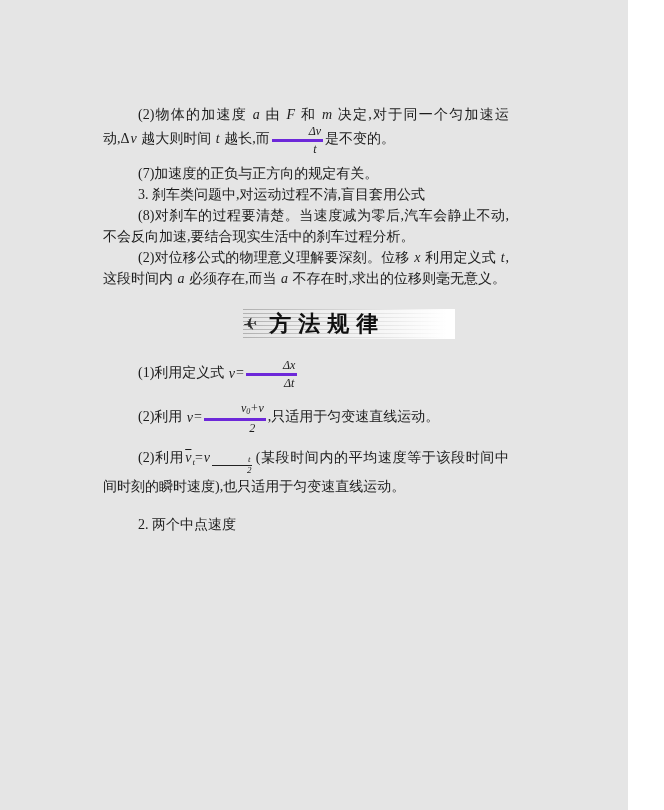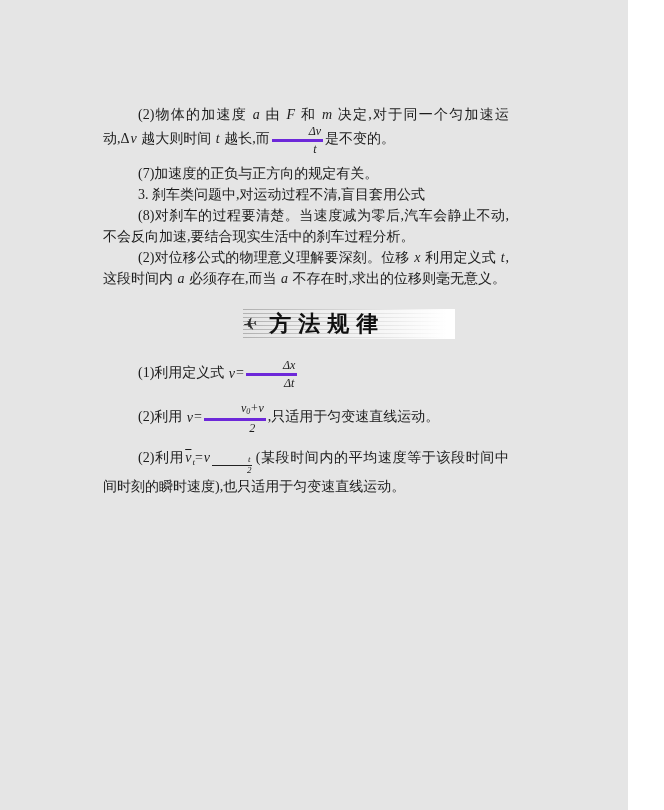--- a/index.html
+++ b/index.html
@@ -140,14 +140,15 @@
   </div>
 
 
 
   <p class="body-text p-formula"><span>(1)利用定义式 </span><span class="mi">v</span><span>=</span><span class="frac"><span class="num">Δx</span><span class="den">Δt</span></span></p>
 
   <p class="body-text p-formula"><span>(2)利用 </span><span class="mi">v</span><span>=</span><span class="frac"><span class="num"><span>v</span><span class="nsub">0</span><span>+</span><span>v</span></span><span class="den">2</span></span><span>,只适用于匀变速直线运动。</span></p>
 
   <p class="body-text p-formula"><span>(2)利用</span><span class="vbar">v</span><span class="msub">t</span><span>=</span><span class="mi">v</span><span class="subfrac"><span class="num">t</span><span class="den">2</span></span><span> (某段时间内的平均速度等于该段时间中间时刻的瞬时速度),也只适用于匀变速直线运动。</span></p>
 
+  <p class="body-text p-last">2. 两个中点速度</p>
 
 </div>
 
 </body></html>

